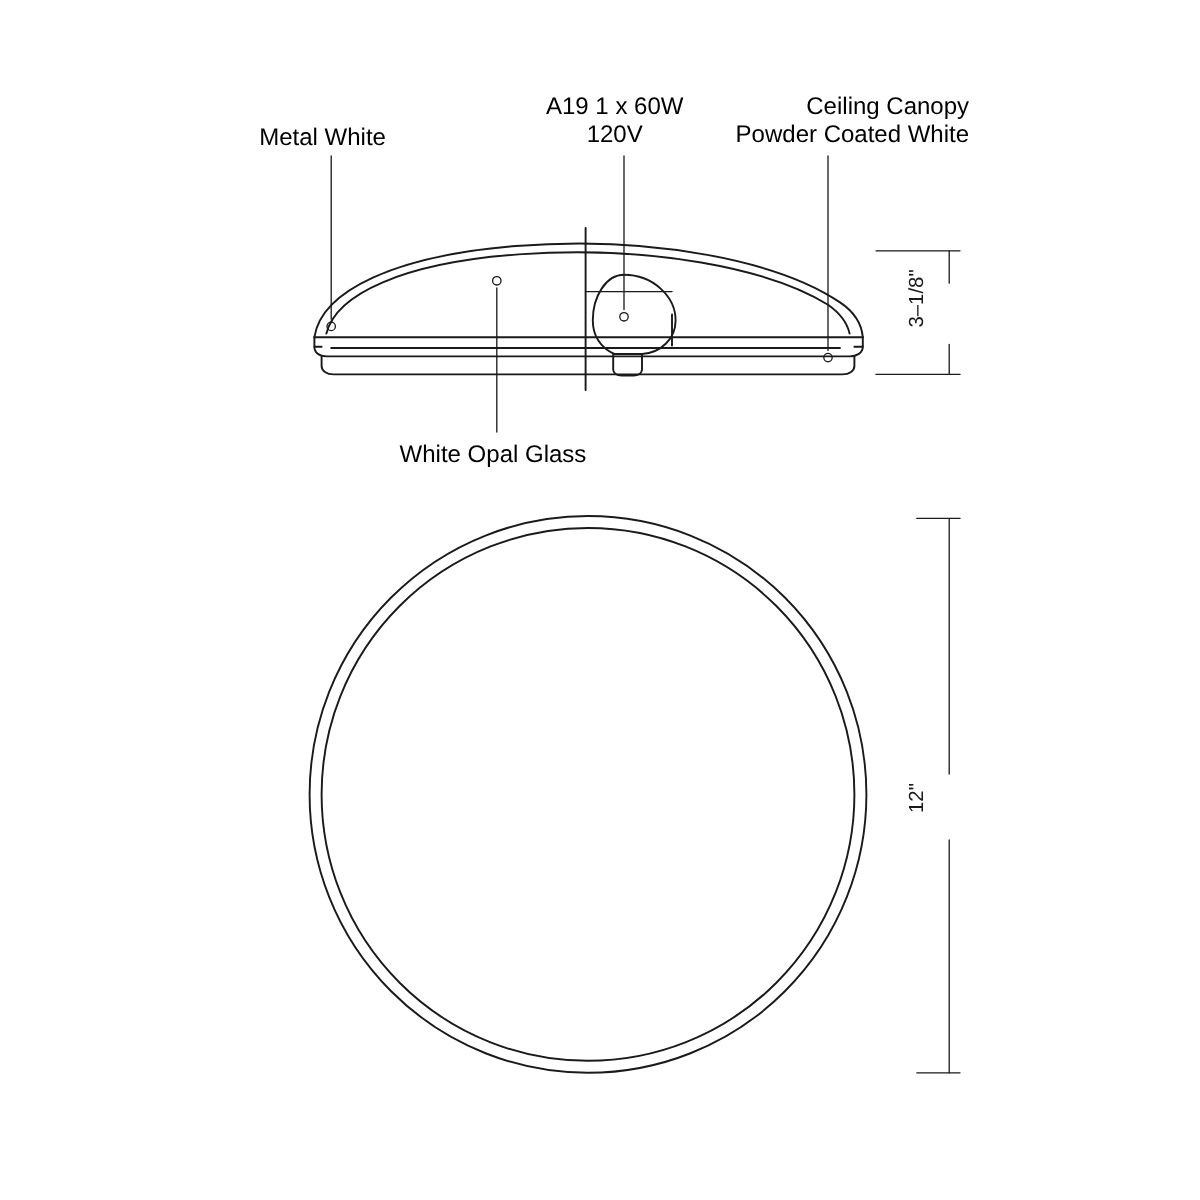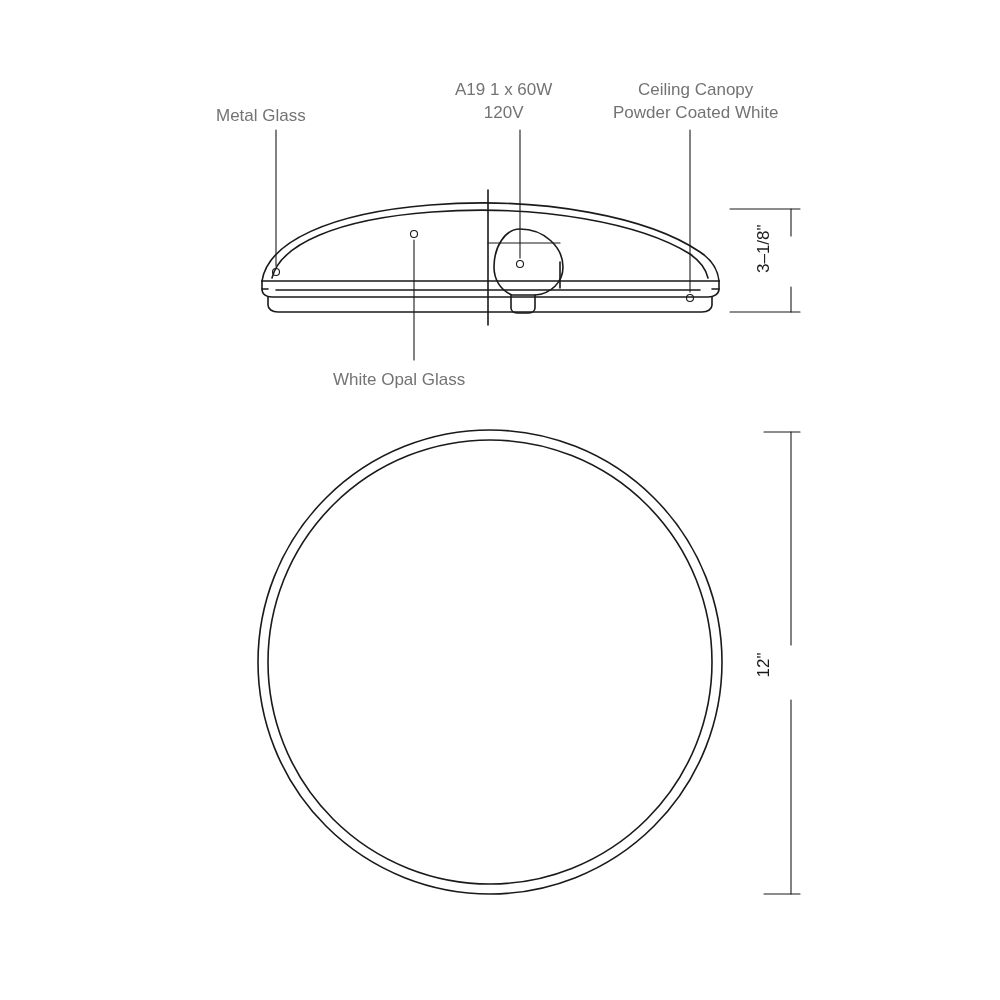--- a/index.html
+++ b/index.html
@@ -21,39 +21,39 @@
   }
   svg.drawing {
     position: absolute;
     left: 0;
     top: 0;
     width: 1000px;
     height: 1000px;
   }
   .callout-label {
     position: absolute;
-    font-size: 17px;
+    font-size: 20px;
     line-height: 23px;
-    color: #737373;
+    color: #000000;
     white-space: pre;
     text-align: center;
   }
   .dim-label {
     position: absolute;
     font-size: 17px;
     color: #1a1a1a;
     white-space: pre;
   }
   .rot {
     transform: rotate(-90deg);
     transform-origin: 50% 50%;
   }
   #lbl-metal-finish { left: 216px; top: 104px; }
   #lbl-lamp { left: 455px; top: 78px; text-align: center; }
-  #lbl-canopy { left: 613px; top: 78px; text-align: center; }
+  #lbl-canopy { left: 613px; top: 78px; text-align: right; }
   #lbl-glass { left: 333px; top: 368px; text-align: right; }
   #lbl-height { left: 744px; top: 243px; width: 40px; text-align: center; }
   #lbl-diameter { left: 744px; top: 655px; width: 40px; text-align: center; }
 </style>
 </head>
 <body>
 
 <div id="sheet">
 
   <svg class="drawing" viewBox="0 0 1000 1000">
@@ -113,21 +113,21 @@
       <g stroke-width="1.1">
         <path d="M764 432 L 800 432"></path>
         <path d="M764 894 L 800 894"></path>
         <path d="M791 432 L 791 645"></path>
         <path d="M791 700 L 791 894"></path>
       </g>
 
     </g>
   </svg>
 
-  <div class="callout-label" id="lbl-metal-finish">Metal Glass</div>
+  <div class="callout-label" id="lbl-metal-finish">Metal White</div>
 
   <div class="callout-label" id="lbl-lamp">A19 1 x 60W
 120V</div>
 
   <div class="callout-label" id="lbl-canopy">Ceiling Canopy
 Powder Coated White</div>
 
   <div class="callout-label" id="lbl-glass">White Opal Glass</div>
 
   <div class="dim-label rot" id="lbl-height">3–1/8"</div>

